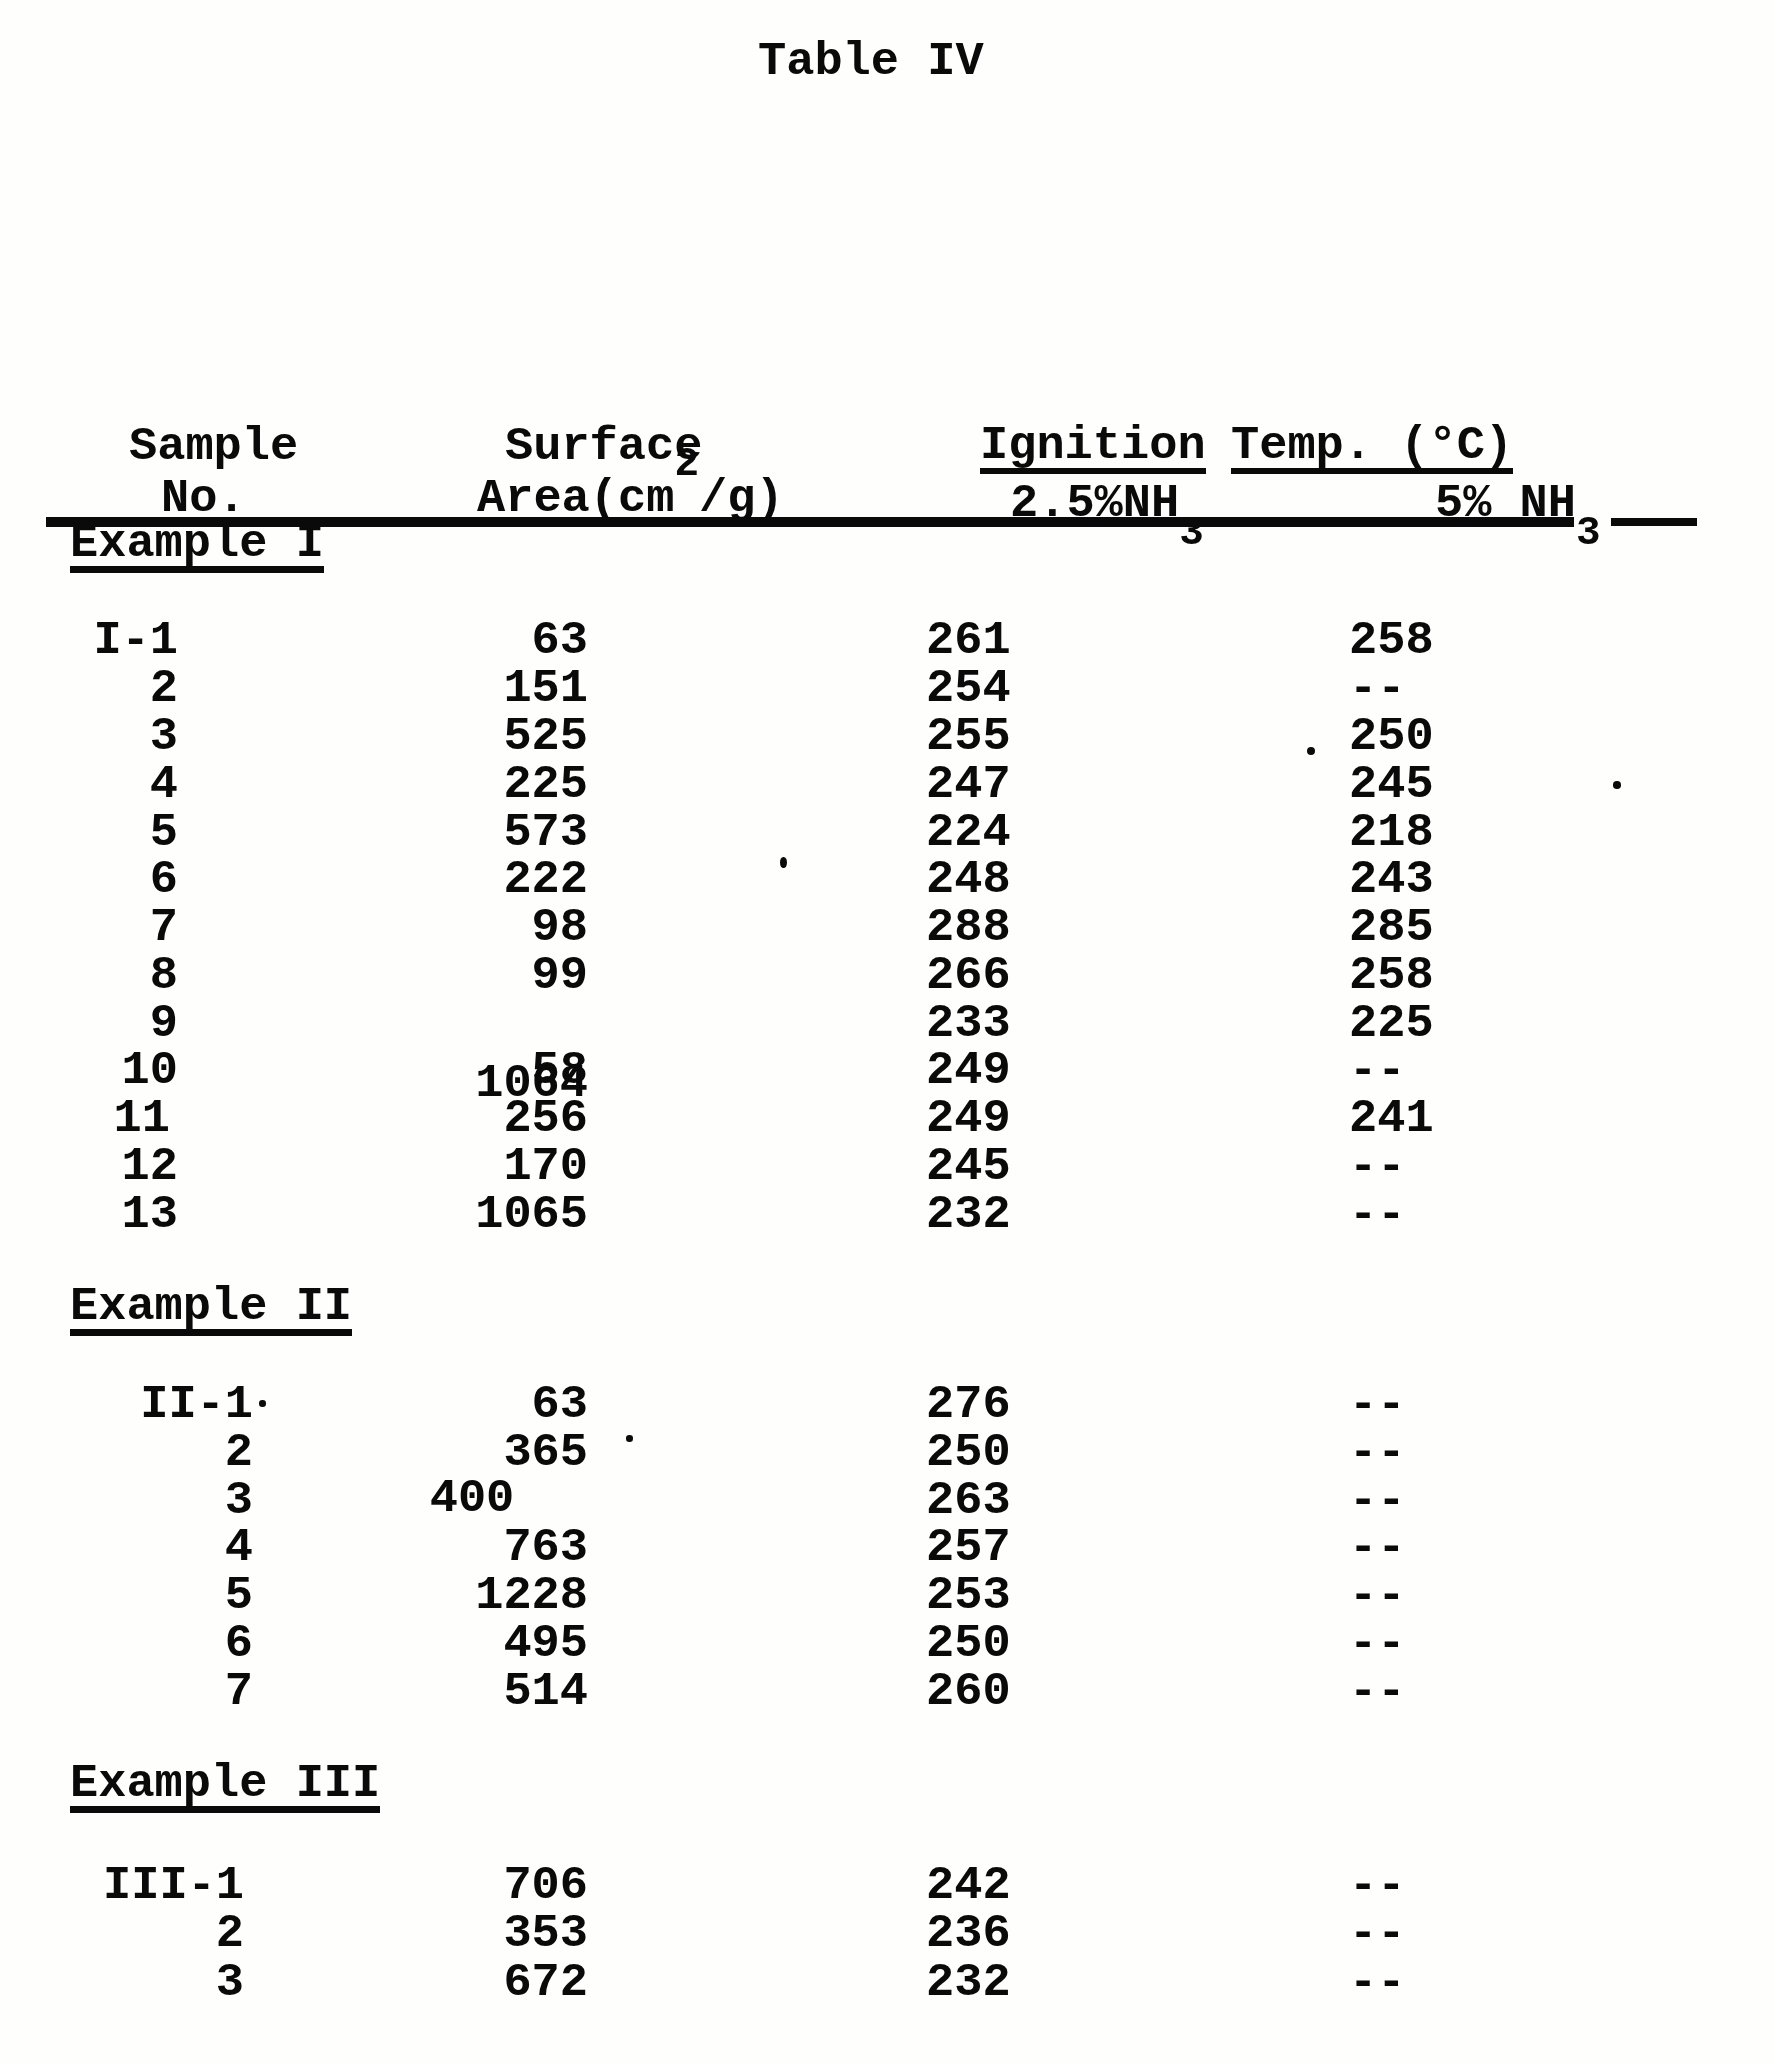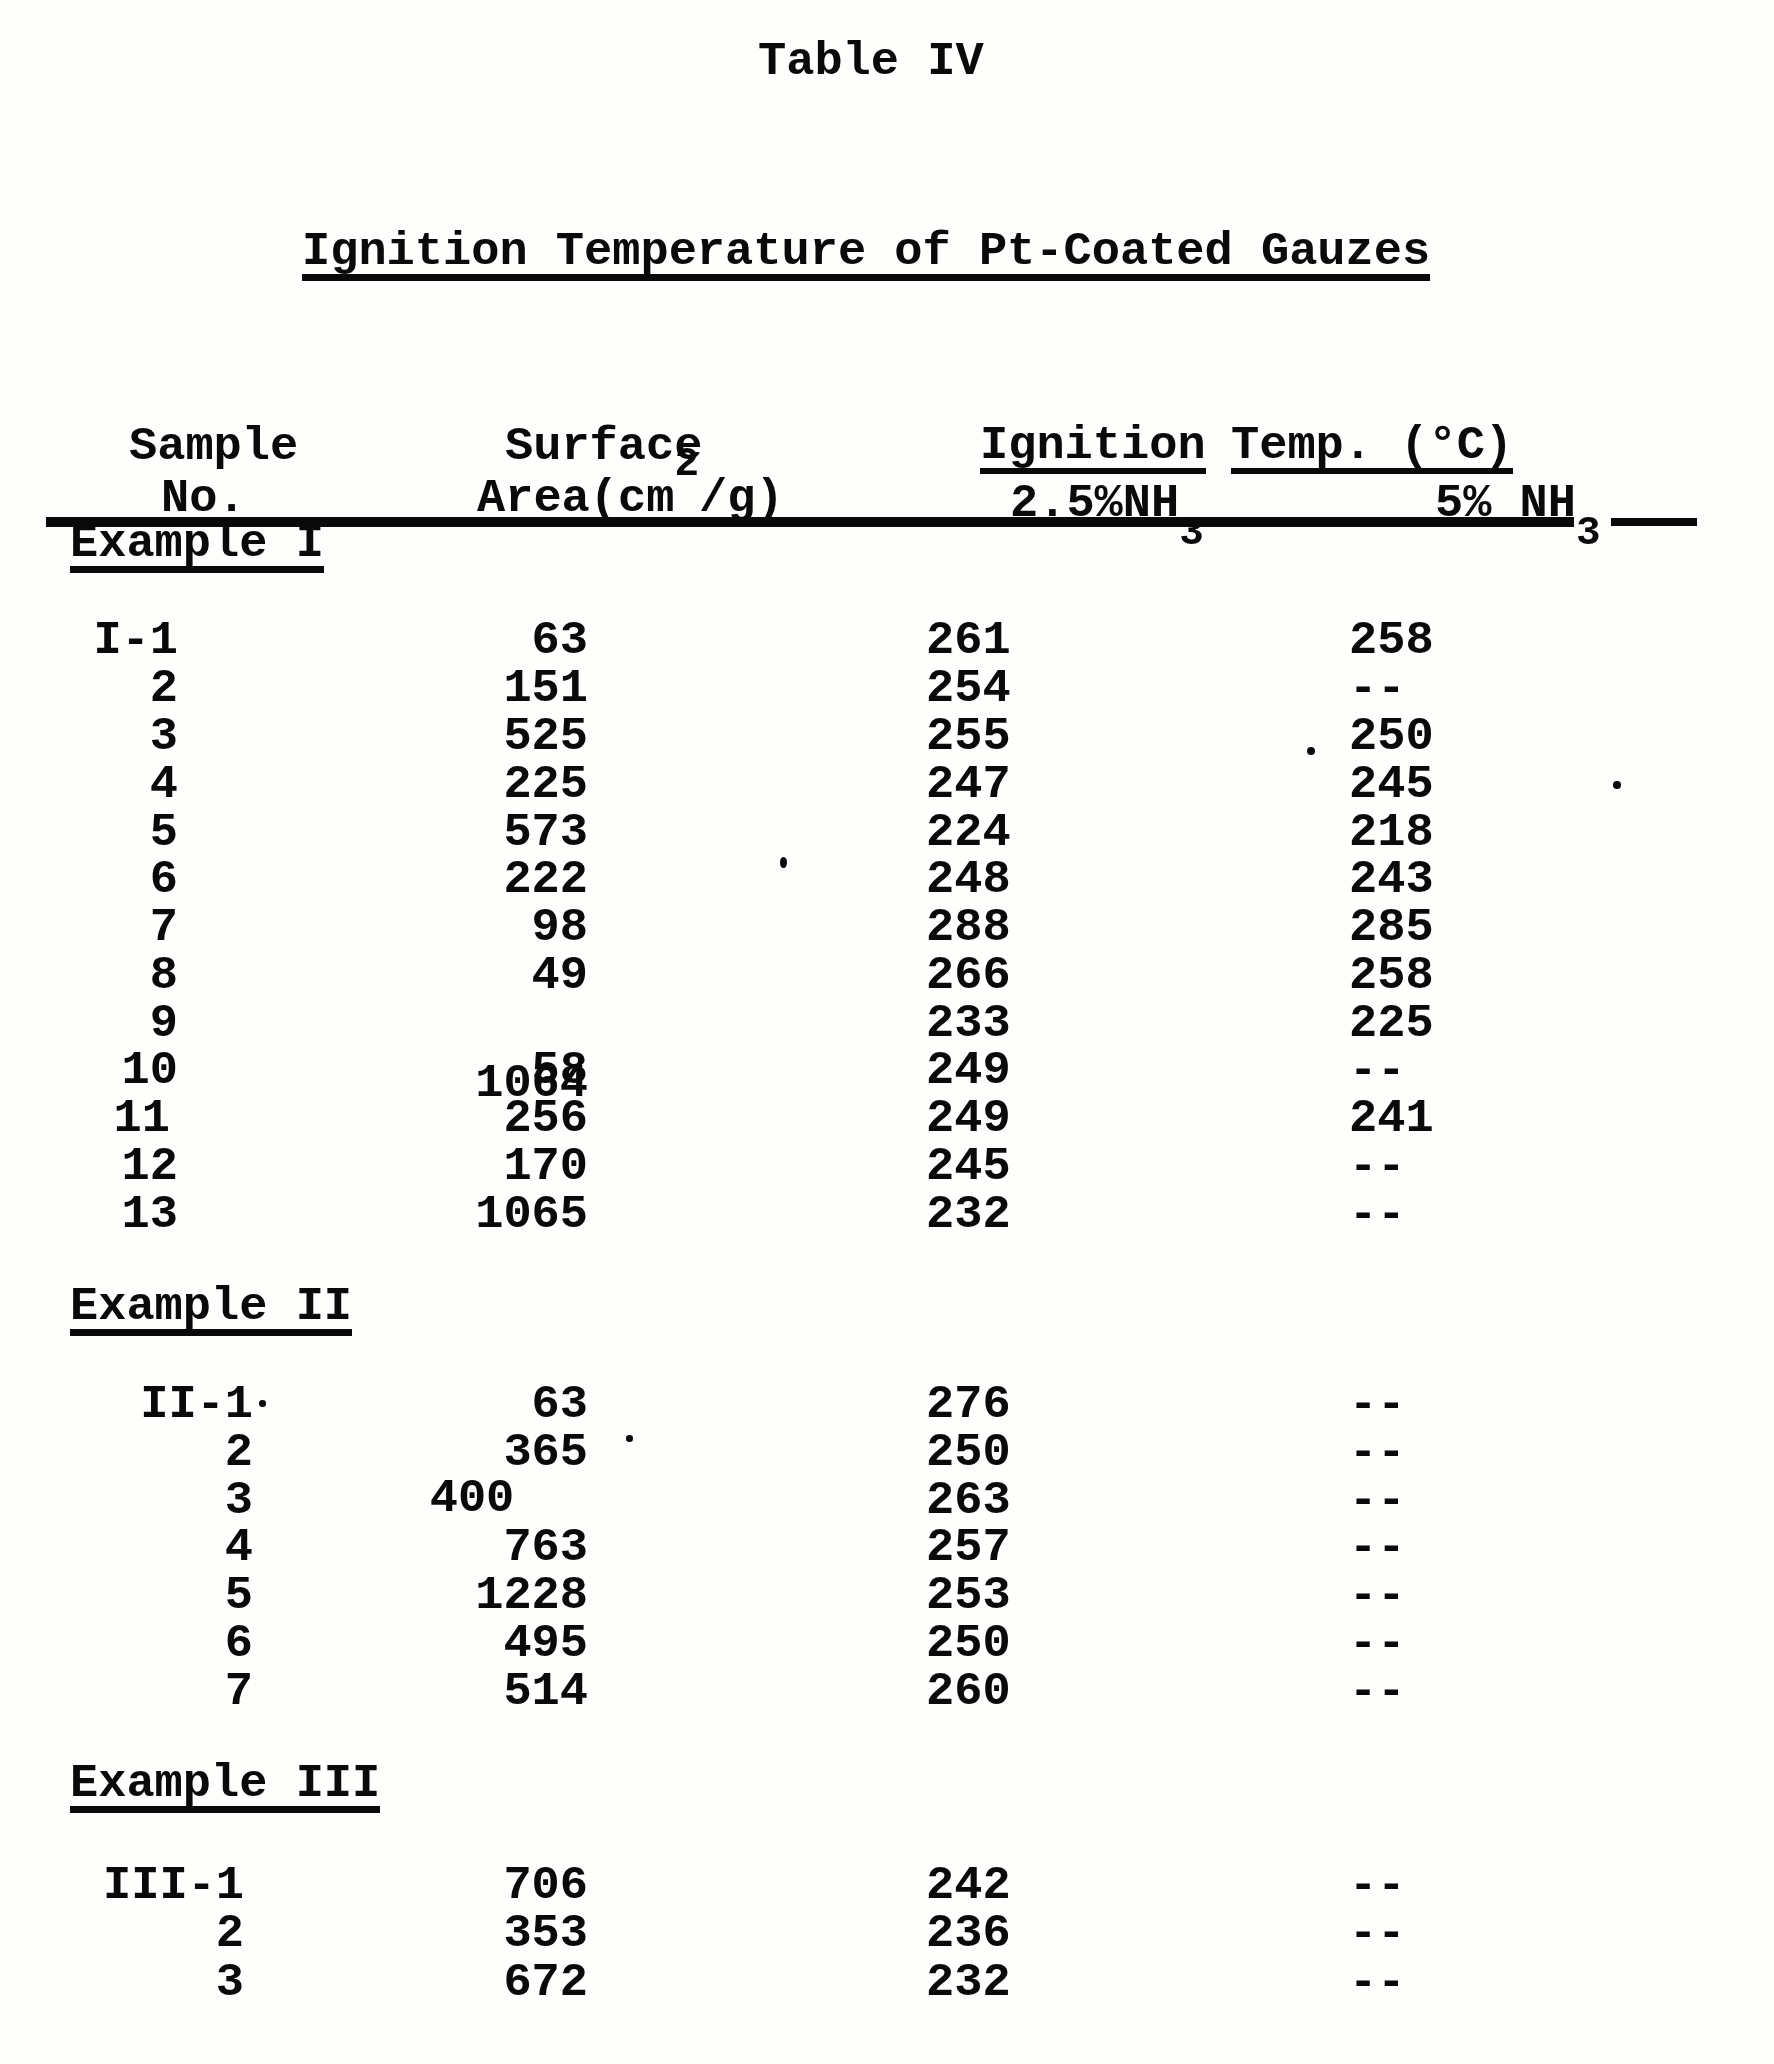--- a/index.html
+++ b/index.html
@@ -57,21 +57,20 @@
     border-radius: 50%;
   }
 </style>
 </head>
 <body>
 
 <div class="page">
 
   <div class="t" style="left:758px; top:38px;">Table IV</div>
 
-  <div class="t underline-heavy" style="left:302px; top:230px;">Ignition Temperature of Pt-Coated Gauzes</div>
 
 
   <div class="t" style="left:129px; top:423px;">Sample</div>
   <div class="t" style="left:161px; top:475px;">No.</div>
 
   <div class="t" style="left:505px; top:423px;">Surface</div>
   <div class="t" style="left:477px; top:475px;"><span>Area(cm</span><sup class="ts">2</sup><span>/g)</span></div>
 
   <div class="t underline-word" style="left:980px; top:423px;font-family:Liberation Mono, monospace;">Ignition</div>
   <div class="t underline-word" style="left:1231px; top:423px;">Temp. (°C)</div>
@@ -106,21 +105,21 @@
       <div class="cell" style="left: 1349px; top: 809px;">218</div>
       <div class="cell ra" style="left: 66px; top: 856px; width: 112px;">6</div>
       <div class="cell ra" style="left: 356px; top: 856px; width: 232px;">222</div>
       <div class="cell" style="left: 926px; top: 856px;">248</div>
       <div class="cell" style="left: 1349px; top: 856px;">243</div>
       <div class="cell ra" style="left: 66px; top: 904px; width: 112px;">7</div>
       <div class="cell ra" style="left: 356px; top: 904px; width: 232px;">98</div>
       <div class="cell" style="left: 926px; top: 904px;">288</div>
       <div class="cell" style="left: 1349px; top: 904px;">285</div>
       <div class="cell ra" style="left: 66px; top: 952px; width: 112px;">8</div>
-      <div class="cell ra" style="left: 356px; top: 952px; width: 232px;">49</div>
+      <div class="cell ra" style="left: 356px; top: 952px; width: 232px;">99</div>
       <div class="cell" style="left: 926px; top: 952px;">266</div>
       <div class="cell" style="left: 1349px; top: 952px;">258</div>
       <div class="cell ra" style="left: 66px; top: 1000px; width: 112px;">9</div>
       <div class="cell ra" style="left: 356px; top: 1060px; width: 232px; text-align: right;">1064</div>
       <div class="cell" style="left: 926px; top: 1000px;">233</div>
       <div class="cell" style="left: 1349px; top: 1000px;">225</div>
       <div class="cell ra" style="left: 66px; top: 1047px; width: 112px;">10</div>
       <div class="cell ra" style="left: 356px; top: 1047px; width: 232px;">58</div>
       <div class="cell" style="left: 926px; top: 1047px;">249</div>
       <div class="cell" style="left: 1349px; top: 1047px;">--</div>

